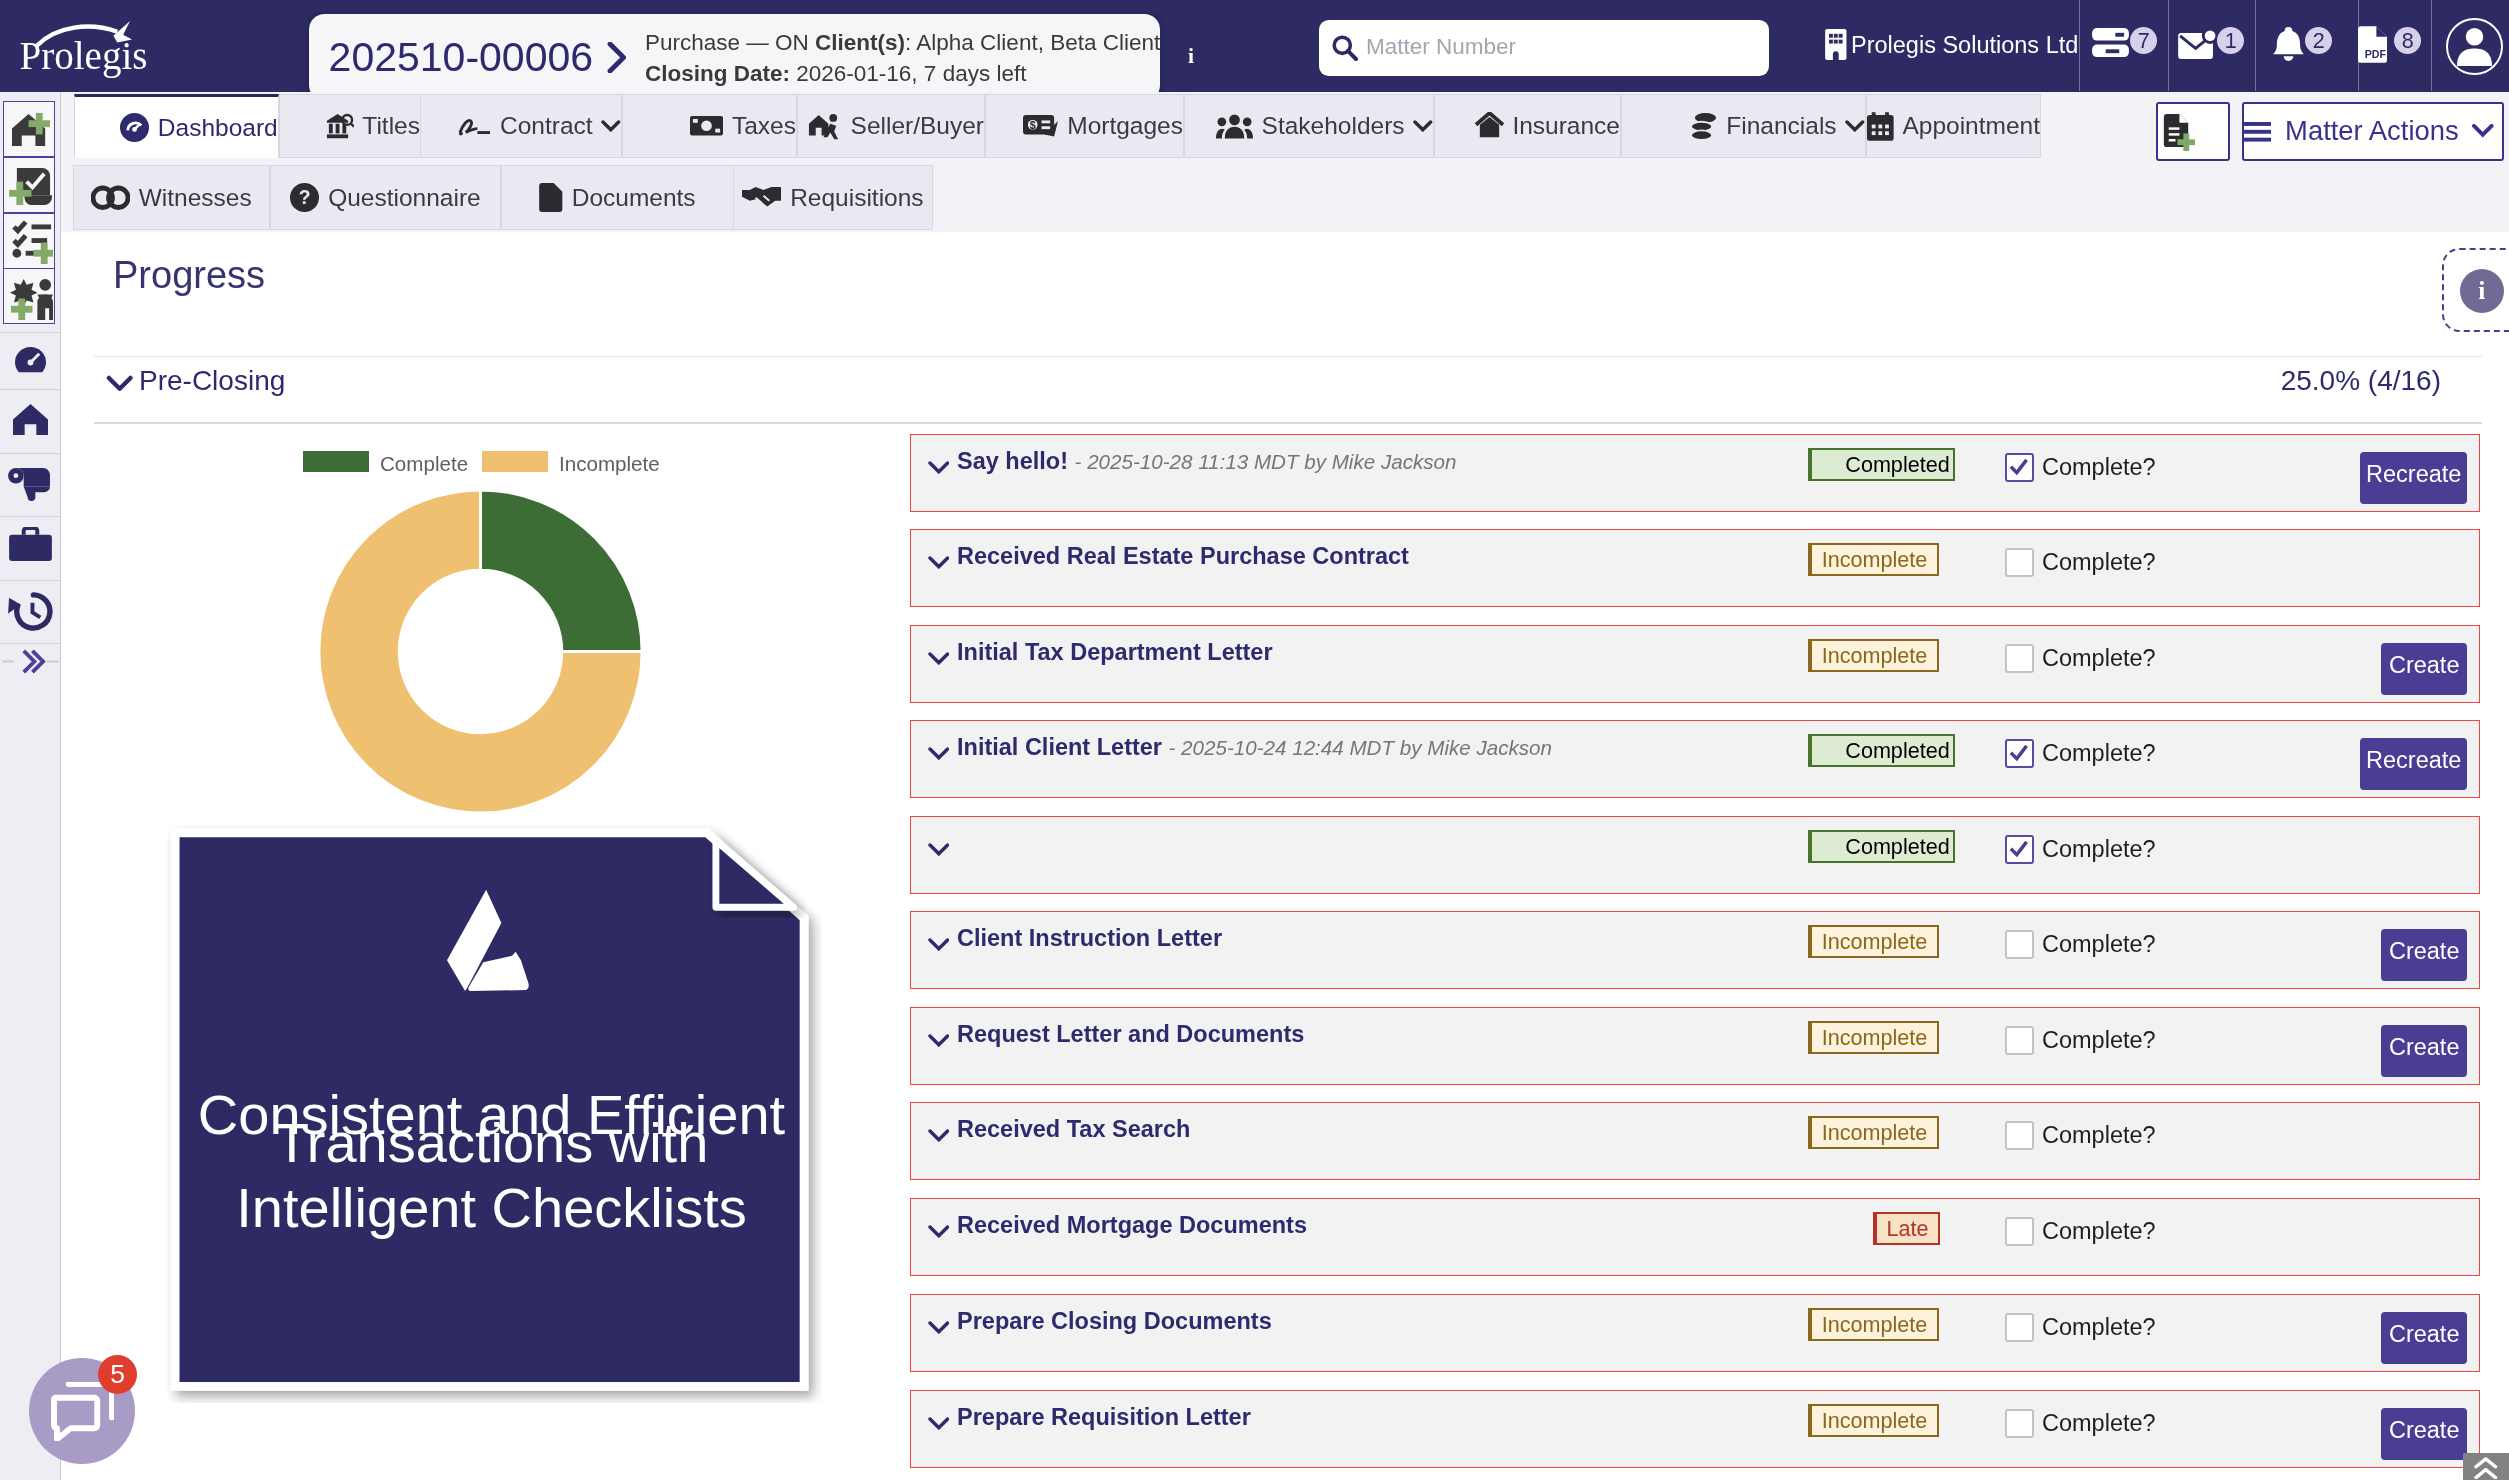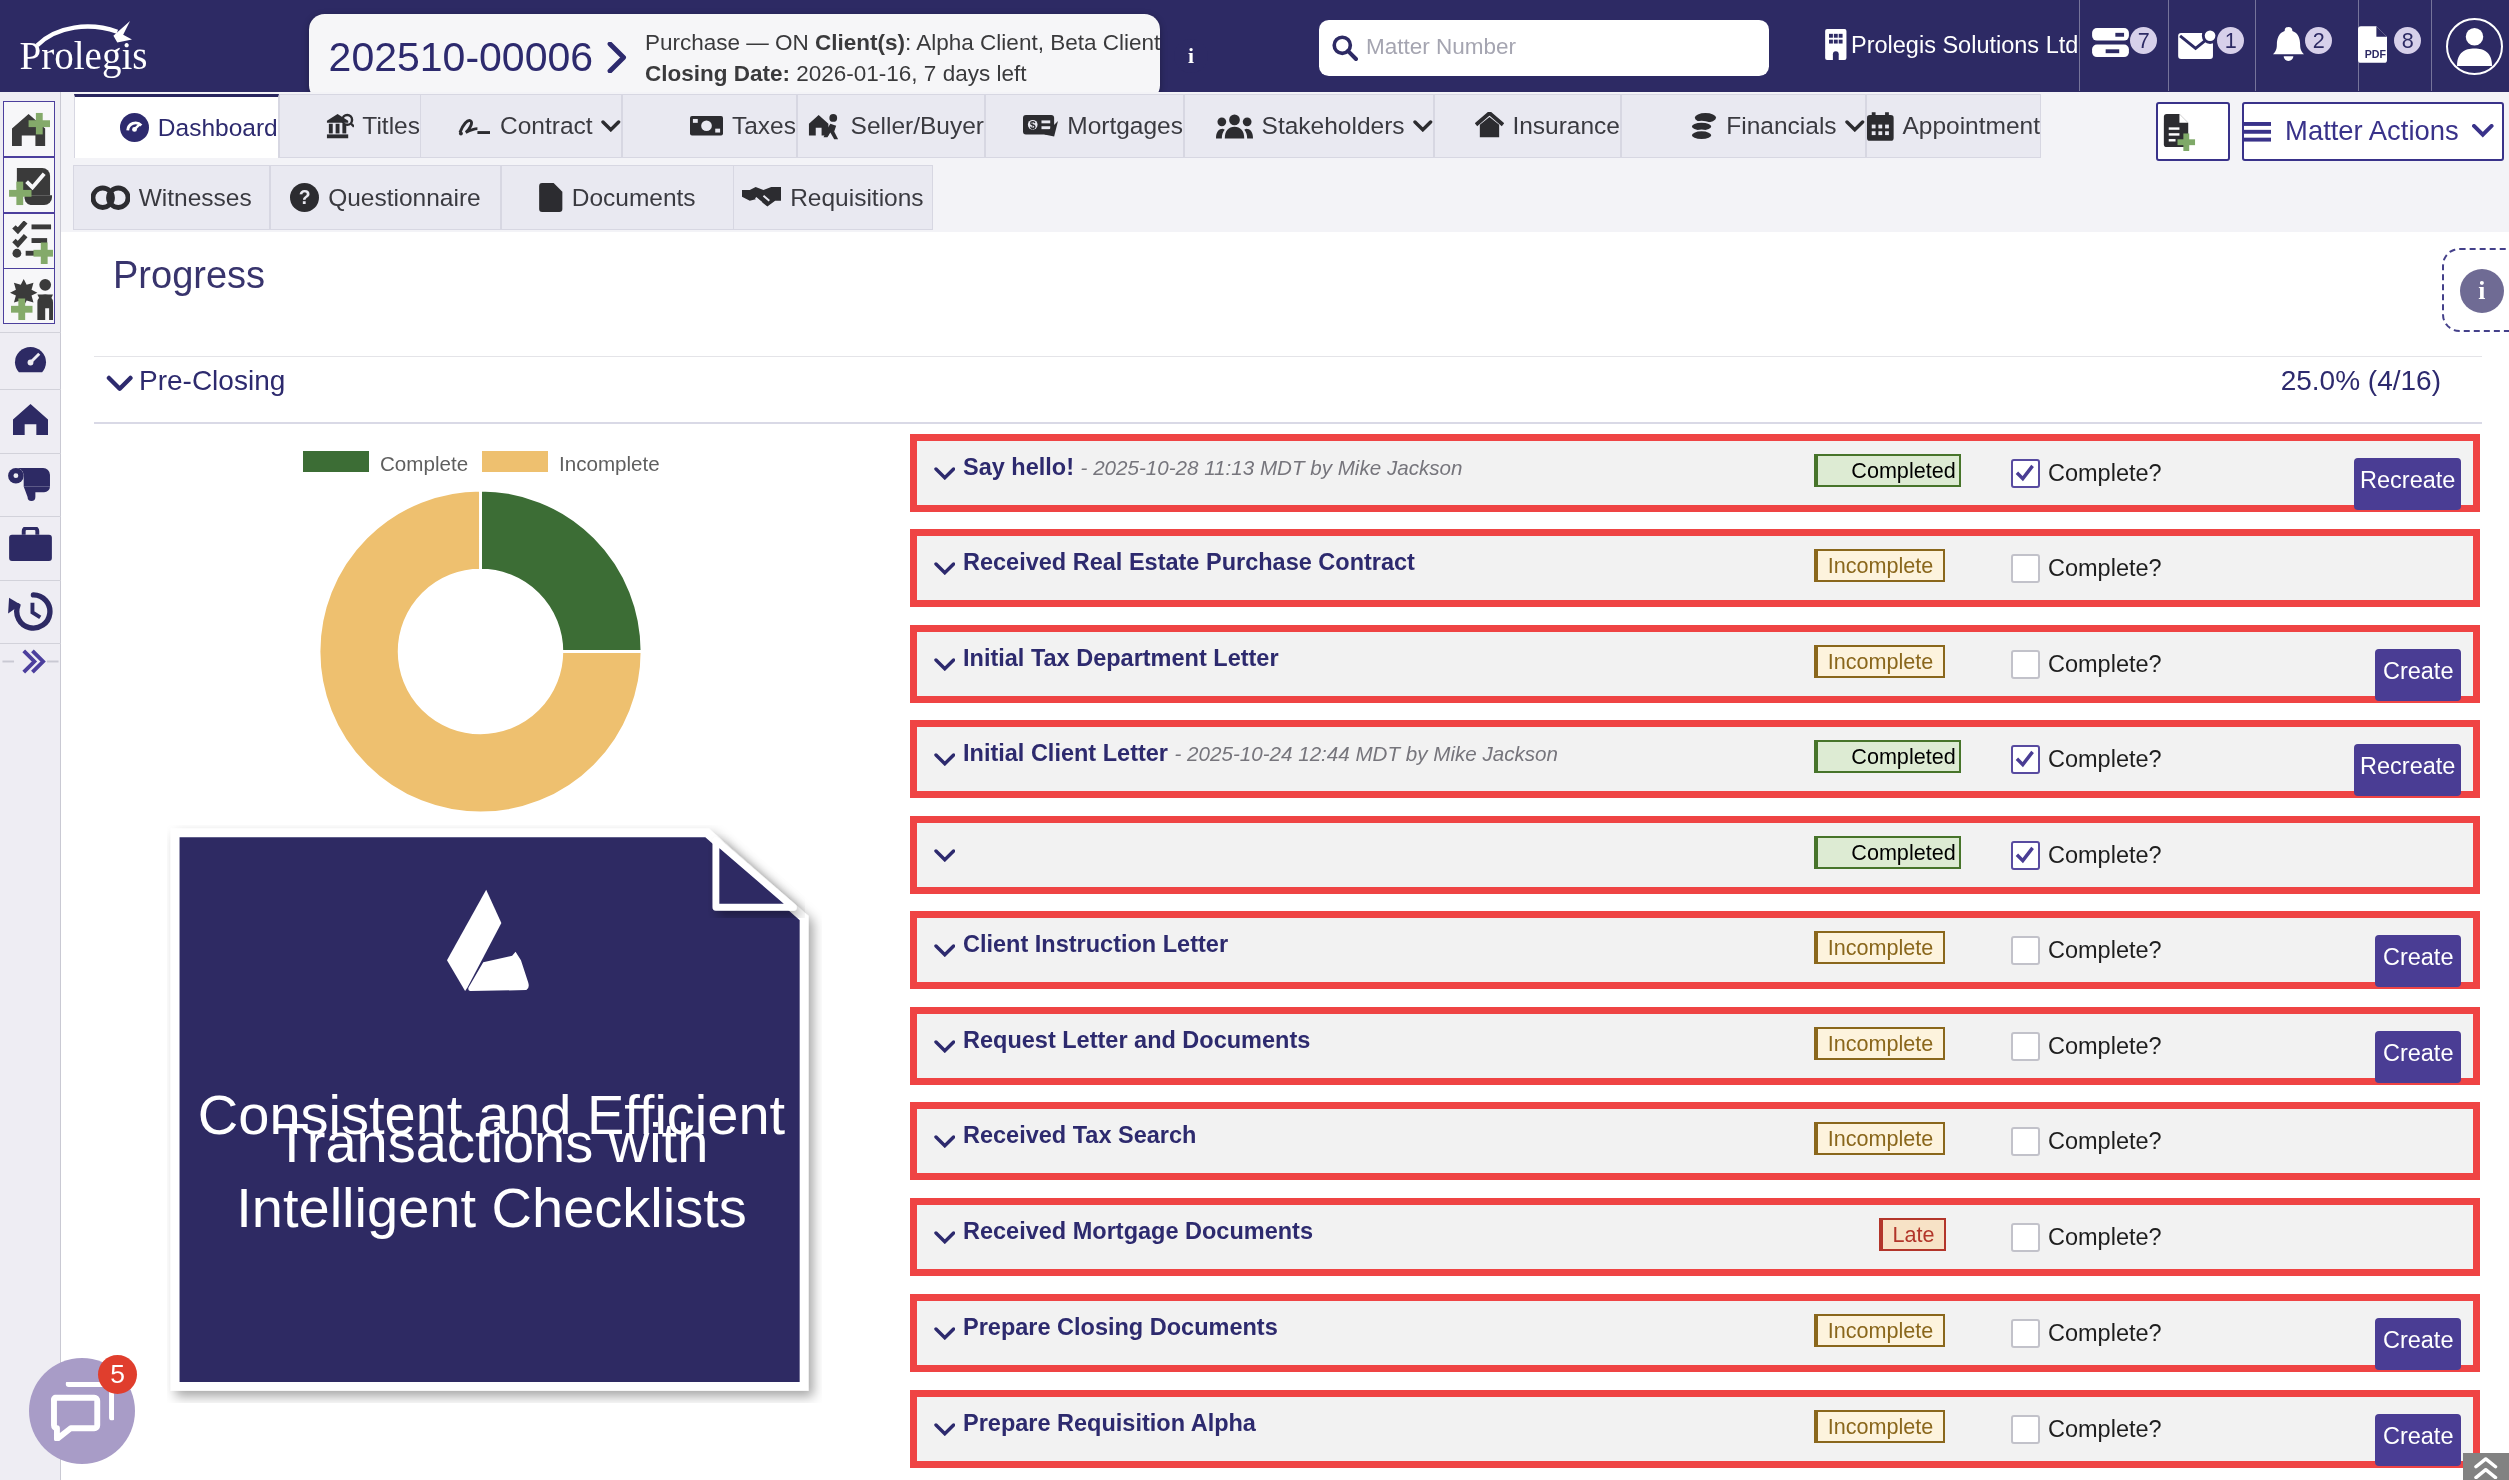--- a/index.html
+++ b/index.html
@@ -42,21 +42,21 @@
 .hr1 { position:absolute; left:33px; top:124px; width:2388px; height:1px; background:#e4e4e8; }
 #preclosing { position:absolute; left:78px; top:133px; font-size:28px; color:#2d2a6e; }
 #pct { position:absolute; left:2098px; top:133px; width:282px; text-align:right; font-size:28px; color:#2d2a6e; }
 .hr2 { position:absolute; left:33px; top:190px; width:2388px; height:2px; background:#d9d9e6; }
 
 
 .sw { position:absolute; width:66px; height:20.6px; }
 .lgtxt { position:absolute; font-size:20.6px; color:#5f5f5f; }
 
 
-.row { position:absolute; left:849px; width:1570px; height:78px; background:#f2f2f2; border:7px solid #ef4444; }
+.row { position:absolute; left:849px; width:1570px; height:78px; background:#f2f2f2; border:1px solid #ef4444; }
 .rchev { position:absolute; left:16.7px; top:25.5px; }
 .rtitle { position:absolute; left:46px; top:12.7px; font-size:23.5px; font-weight:bold; color:#2d2a6e; white-space:nowrap; }
 .rdate { font-size:20.6px; font-weight:normal; font-style:italic; color:#76757c; }
 .chip { position:absolute; top:12.7px; height:33px; font-size:21.6px; text-align:center; line-height:29px; }
 .chip.comp { left:897px; width:147px; background:#ddebd3; border:2px solid #47742a; border-left:4.9px solid #47742a; color:#000000;padding-left:30px; }
 .chip.inc  { left:897px; width:131px; background:#fdf3dd; border:2px solid #8a671c; border-left:4.9px solid #8a671c; color:#8a671c; }
 .chip.late { left:962px; width:67px;  background:#f7e2c6; border:2px solid #b3352a; border-left:4.9px solid #b3352a; color:#b23529; }
 .cb { position:absolute; left:1094px; top:17.6px; width:29px; height:29px; background:#fff; border:2px solid #c2c2ca; border-radius:2.9px; }
 .cb.checked { border-color:#584ba0; }
 .cbq { position:absolute; left:1131px; top:18.6px; font-size:23.5px; color:#1e1e1e; }
@@ -518,21 +518,21 @@
       <div class="rtitle">Prepare Closing Documents</div>
       <div class="chip inc">Incomplete</div>
       <div class="cb"></div>
       <div class="cbq">Complete?</div>
       <div class="rbtn create">Create</div>
     </div>
     <div class="row" style="top:1158px">
       <svg class="rchev" width="21.6" height="13.7" viewBox="0 0 22 14">
           <path d="M2 2 L11 11 L20 2" fill="none" stroke="#2d2a6e" stroke-width="3.5" stroke-linecap="round"></path>
         </svg>
-      <div class="rtitle">Prepare Requisition Alpha</div>
+      <div class="rtitle">Prepare Requisition Letter</div>
       <div class="chip inc">Incomplete</div>
       <div class="cb"></div>
       <div class="cbq">Complete?</div>
       <div class="rbtn create">Create</div>
     </div>
   </div>
   <div id="chatfab">
     <svg class="abs" style="left:21.6px;top:23.5px" width="63" height="59" viewBox="0 0 64 60">
       <path d="M18 2 H58 a4 4 0 0 1 4 4 V36" fill="none" stroke="#fff" stroke-width="6" stroke-linecap="round"></path>
       <path d="M4 16 H44 a3 3 0 0 1 3 3 V44 a3 3 0 0 1 -3 3 H20 L6 58 V47 a3 3 0 0 1 -3 -3 V19 a3 3 0 0 1 1 -3 Z" fill="none" stroke="#fff" stroke-width="6" stroke-linejoin="round"></path>

